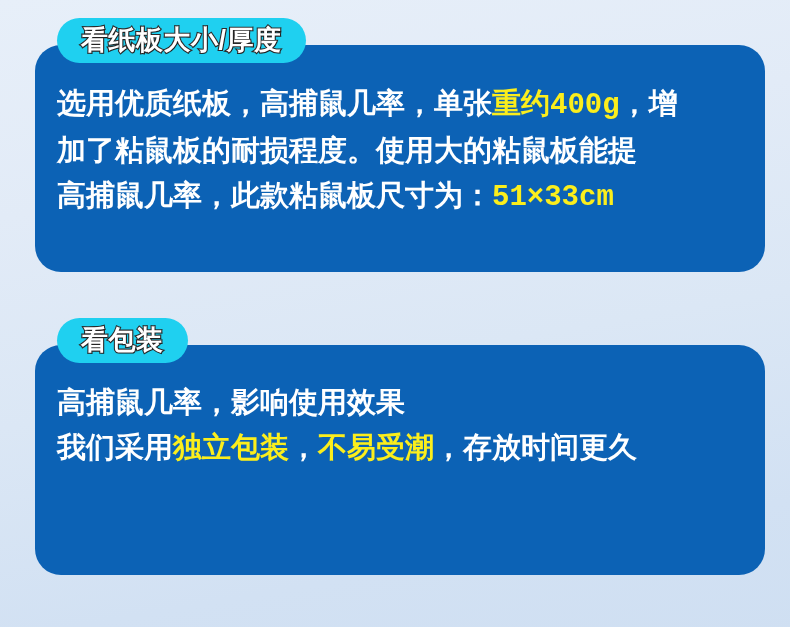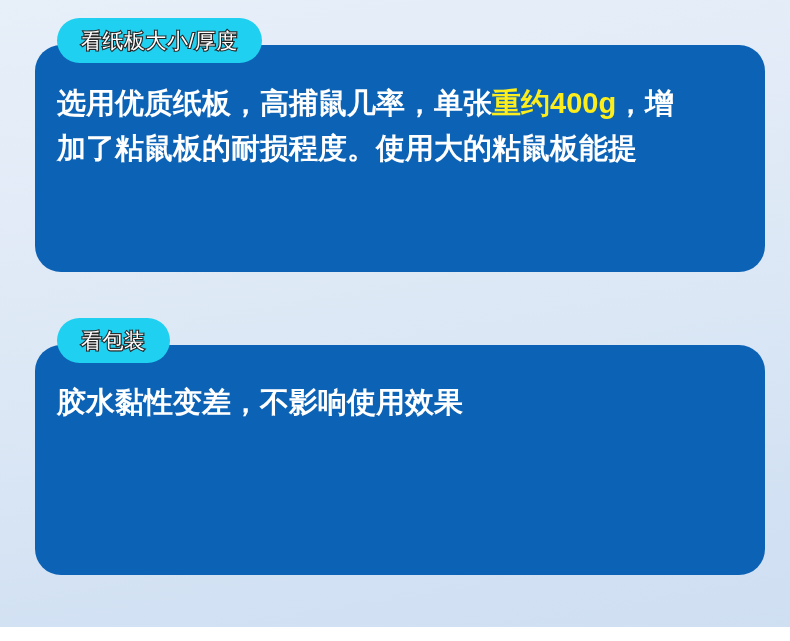--- a/index.html
+++ b/index.html
@@ -66,22 +66,22 @@
     background: #1fd0f0;
     border-radius: 23px;
     display: flex;
     align-items: center;
     justify-content: center;
     padding: 0 24px;
     z-index: 4;
     box-sizing: border-box;
   }
   .badge-text {
-    font-size: 21px;
-    font-weight: normal;
+    font-size: 27px;
+    font-weight: bold;
     color: #ffffff;
     letter-spacing: 0.5px;
     line-height: 1;
     white-space: nowrap;
     -webkit-text-stroke: 2.2px #2b2b2b;
     paint-order: stroke fill;
     text-shadow:
       0 0 0 #2b2b2b,
       1px 1px 0 rgba(0,0,0,0.25);
   }
@@ -96,45 +96,47 @@
     padding: 0 22px 0 22px;
     letter-spacing: 0px;
   }
   .line {
     white-space: nowrap;
   }
   .hl {
     color: #fbee1c;
   }
   .lat {
-    font-family: Liberation Sans, sans-serif;
+    font-family: Liberation Mono, monospace;
     letter-spacing: 0px;
   }
 </style>
 </head>
 <body>
 
 <div id="page">
 
   <div class="section" id="section-1">
     <div class="panel">
       <div class="body-text">
           <div class="line"><span>选用优质纸板，高捕鼠几率，单张</span><span class="hl lat">重约400g</span><span>，增</span></div>
           <div class="line"><span>加了粘鼠板的耐损程度。使用大的粘鼠板能提</span></div>
+          <div class="line"><span>高捕鼠几率，此款粘鼠板尺寸为：</span><span class="hl lat">51×33cm</span></div>
         </div>
     </div>
     <div class="badge">
       <span class="badge-text">看纸板大小/厚度</span>
     </div>
   </div>
 
   <div class="section" id="section-2">
     <div class="panel">
       <div class="body-text">
-          <div class="line"><span>胶水黏性变差，不影响使用效果</span></div>
+          <div class="line"><span>高捕鼠几率，影响使用效果</span></div>
+          <div class="line"><span>我们采用</span><span class="hl lat">独立包装</span><span>，</span><span class="hl lat">不易受潮</span><span>，存放时间更久</span></div>
         </div>
     </div>
     <div class="badge">
       <span class="badge-text">看包装</span>
     </div>
   </div>
 
   <div id="bottom-strip"></div>
 </div>
 

